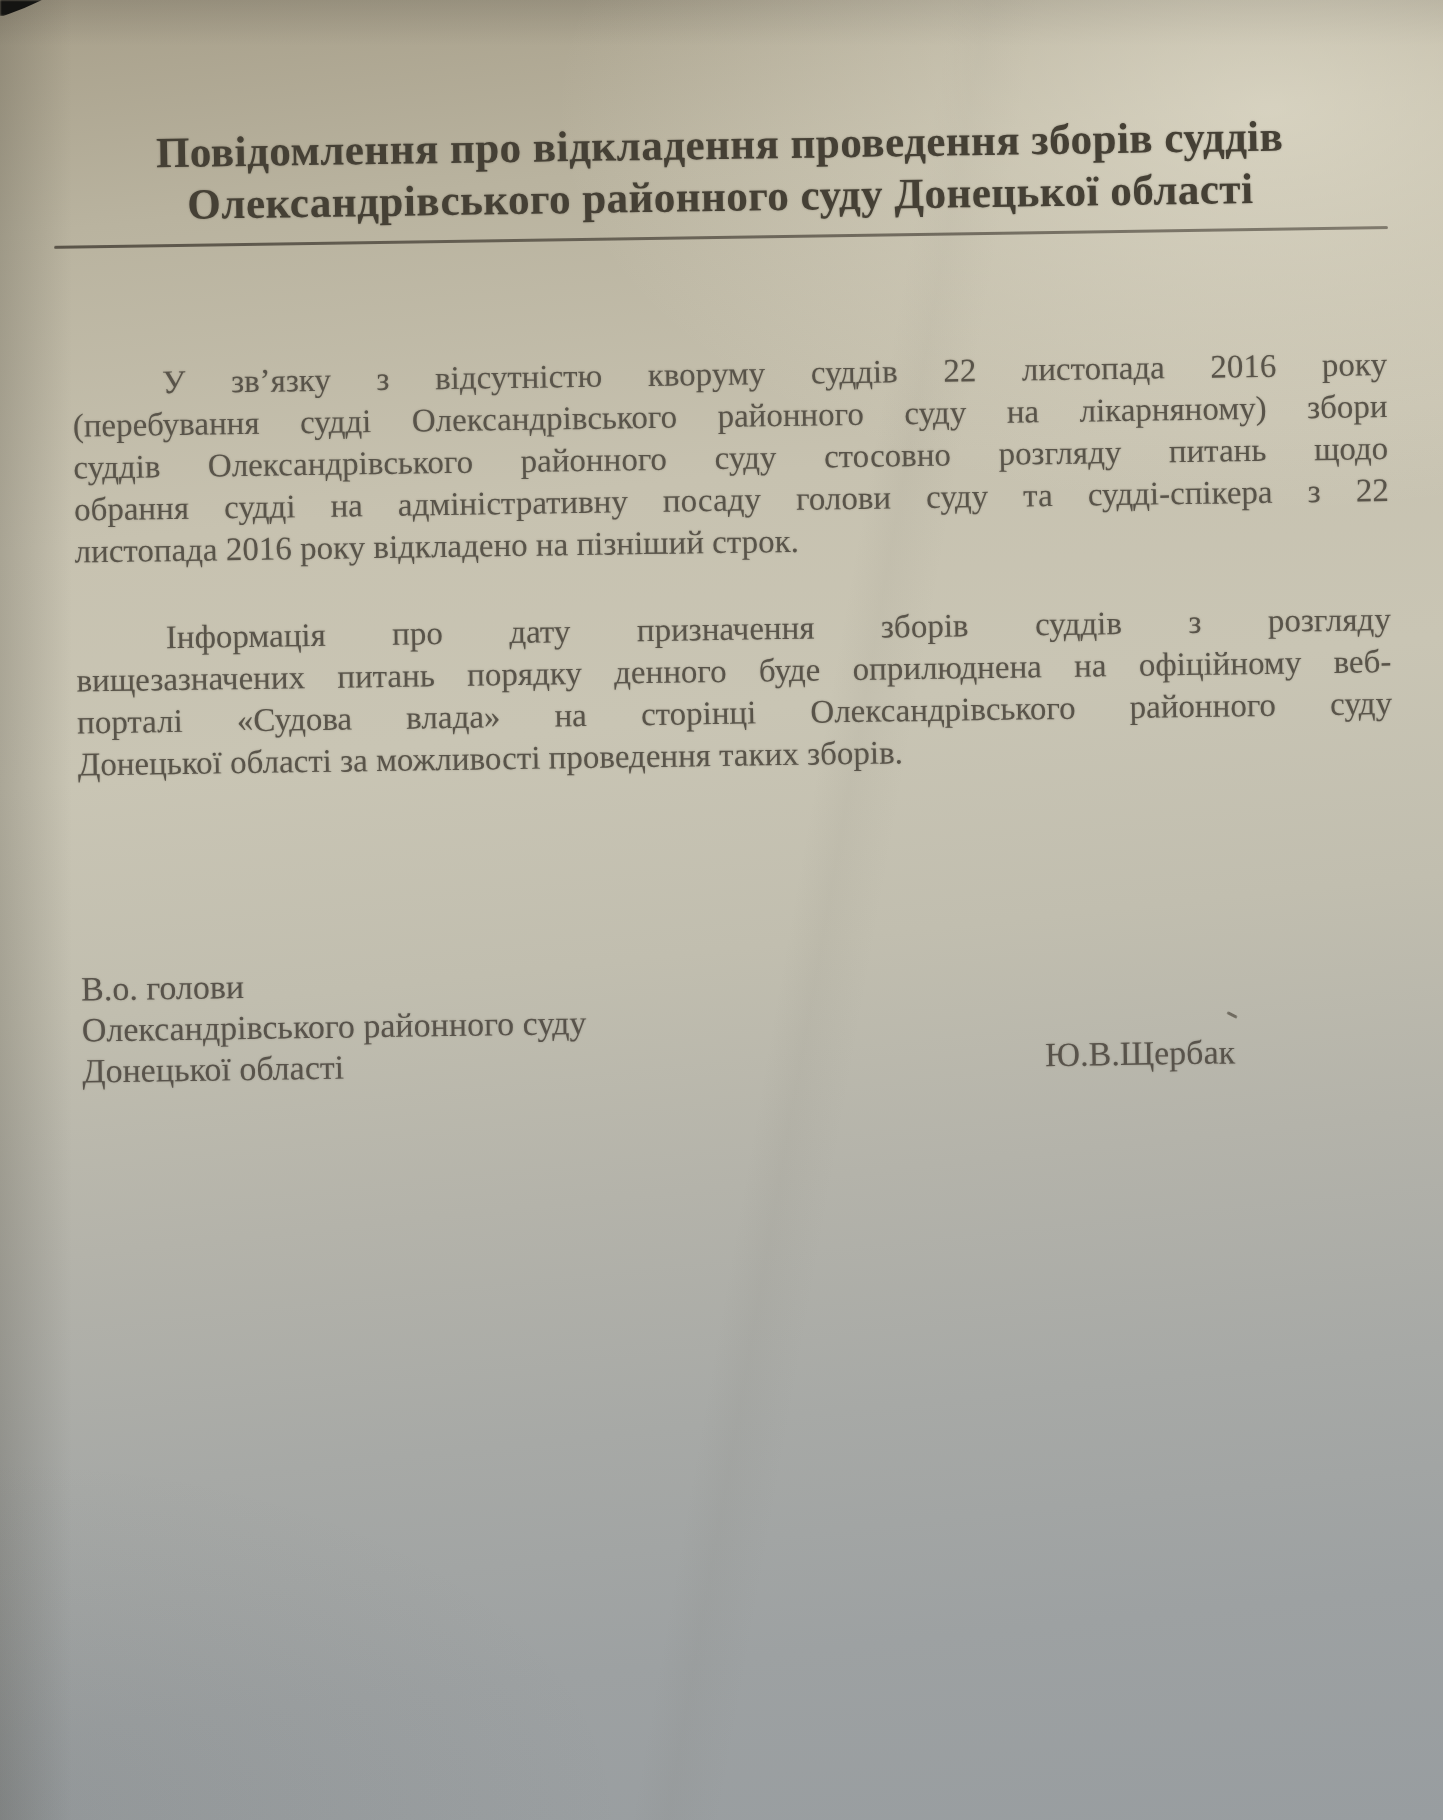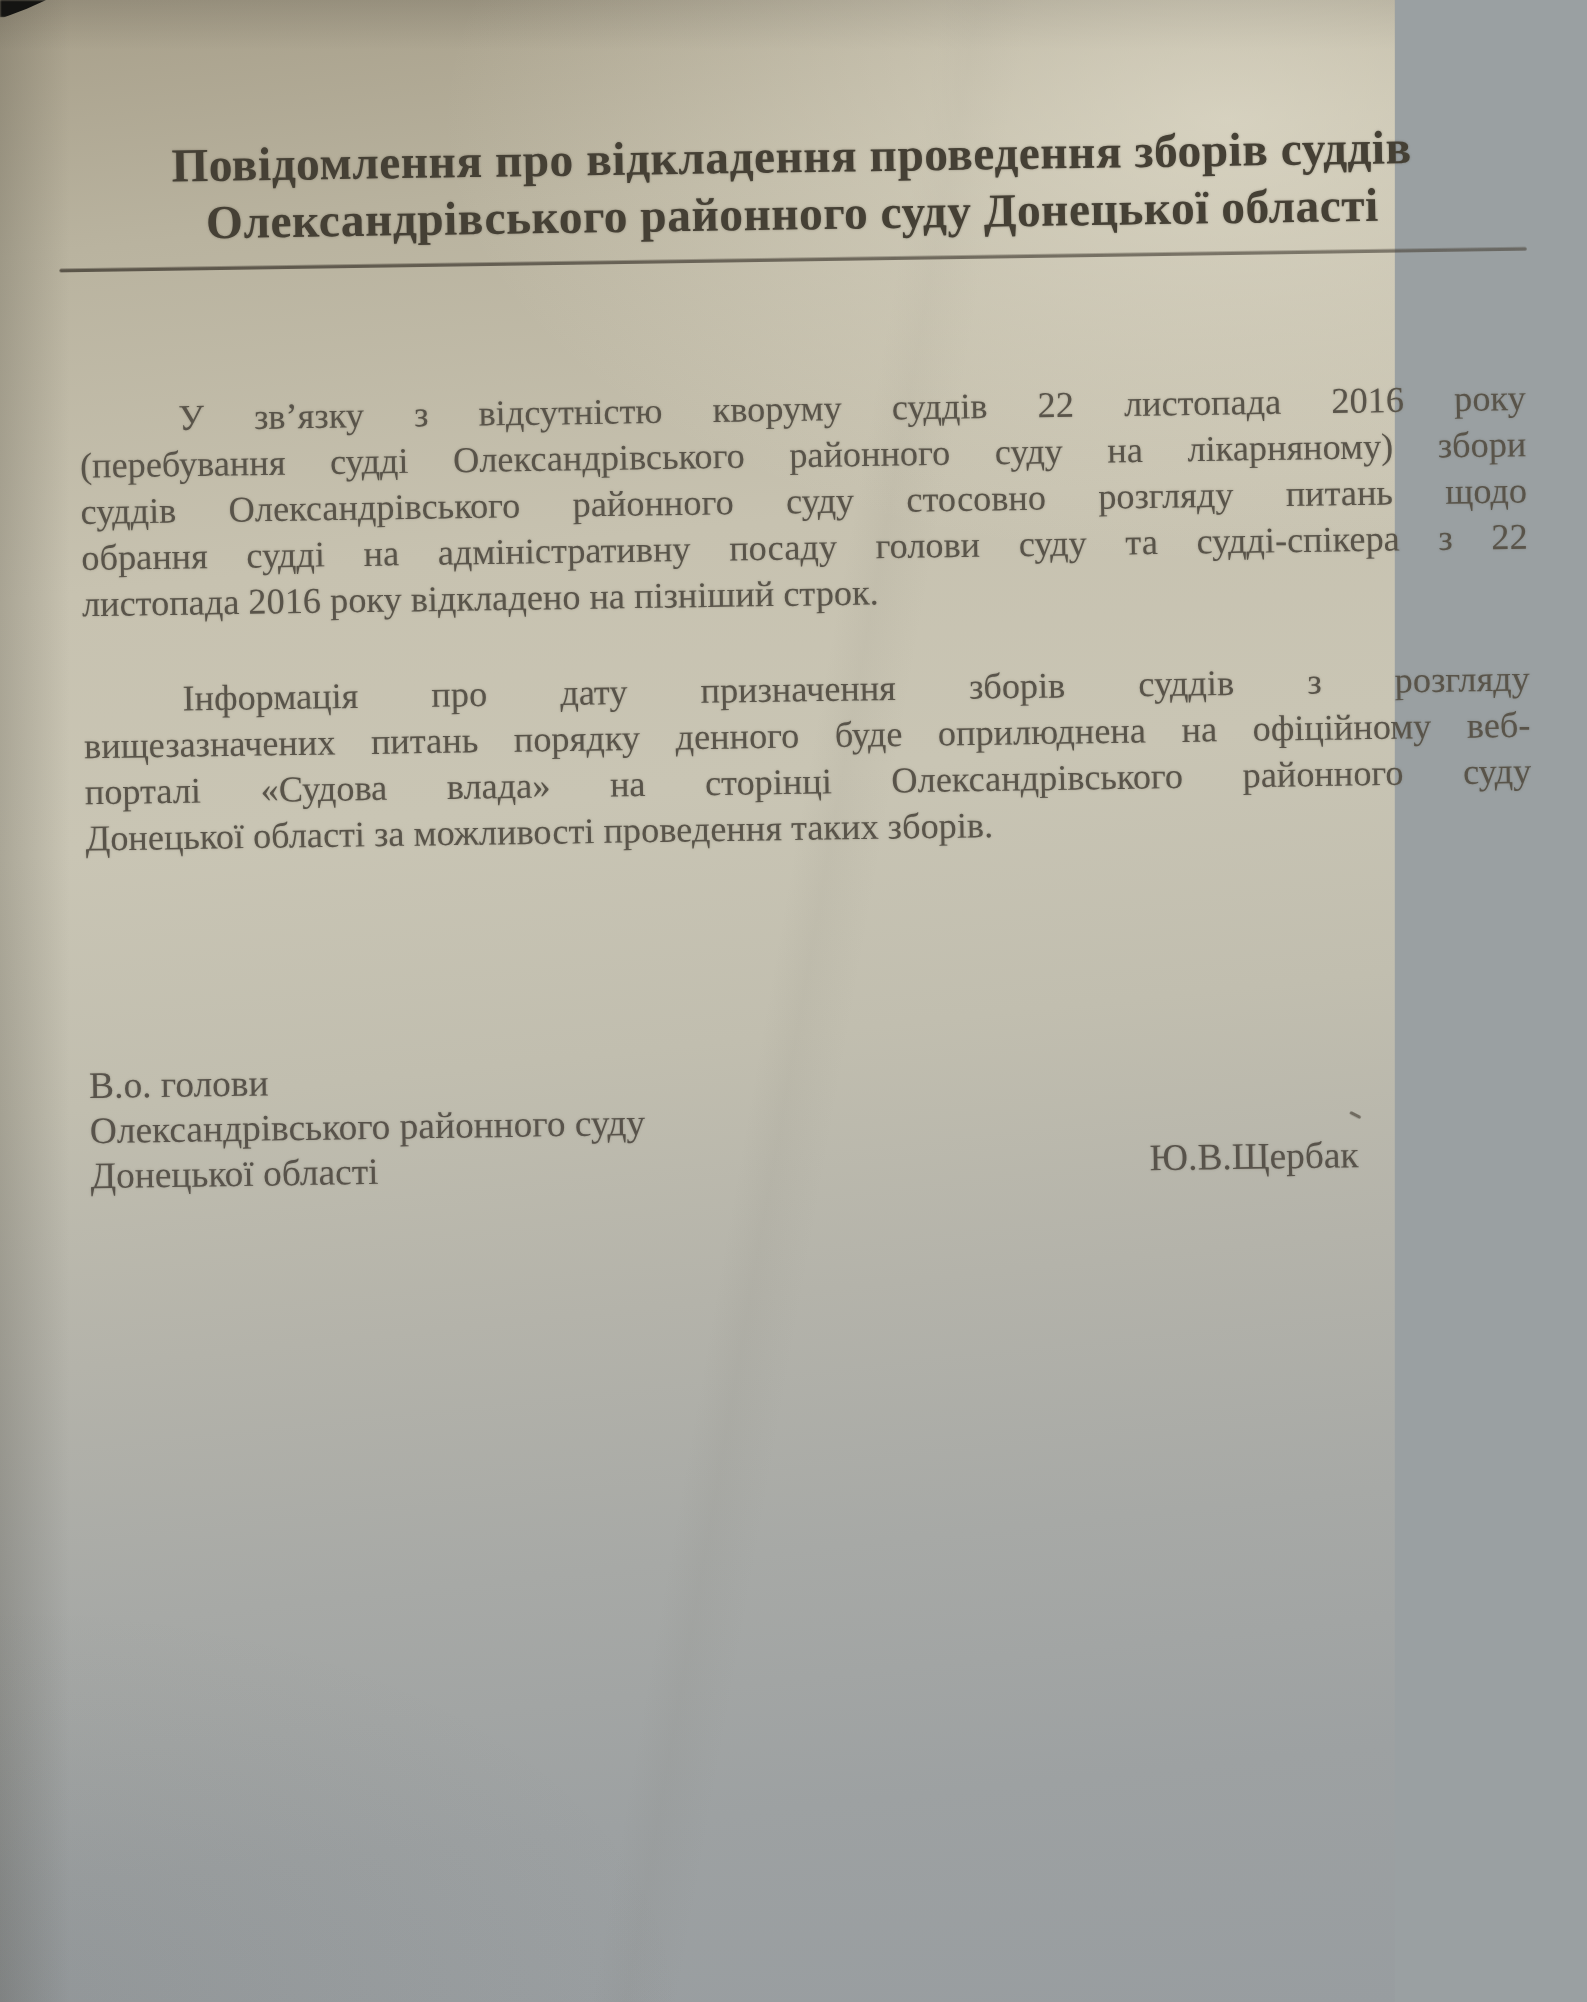--- a/index.html
+++ b/index.html
@@ -5,21 +5,21 @@
   html, body { margin: 0; padding: 0; }
   body {
     width: 1443px; height: 1820px;
     overflow: hidden;
     font-family: "Liberation Serif", "DejaVu Serif", serif;
     background: #9aa0a2;
   }
   
   .photo {
     position: relative;
-    width: 1268px; height: 1820px;
+    width: 1443px; height: 1820px;
     background:
       radial-gradient(1100px 620px at 88% 6%, rgba(234,230,213,0.60), rgba(234,230,213,0) 65%),
       radial-gradient(900px 520px at 0% 100%, rgba(66,72,76,0.10), rgba(66,72,76,0) 70%),
       linear-gradient(to right, rgba(62,58,48,0.22), rgba(62,58,48,0) 5%),
       linear-gradient(to bottom, rgba(50,46,40,0.16), rgba(50,46,40,0) 2.5%),
       linear-gradient(100deg, rgba(0,0,0,0) 54%, rgba(110,106,96,0.06) 56%, rgba(0,0,0,0) 59%),
       linear-gradient(174deg,
         #a79f8a 0%, #b9b39f 12%, #c7c2b0 28%, #c9c5b4 40%,
         #c1beaf 52%, #b4b3aa 64%, #a7a9a6 76%, #9da1a2 88%, #989da0 100%);
   }

